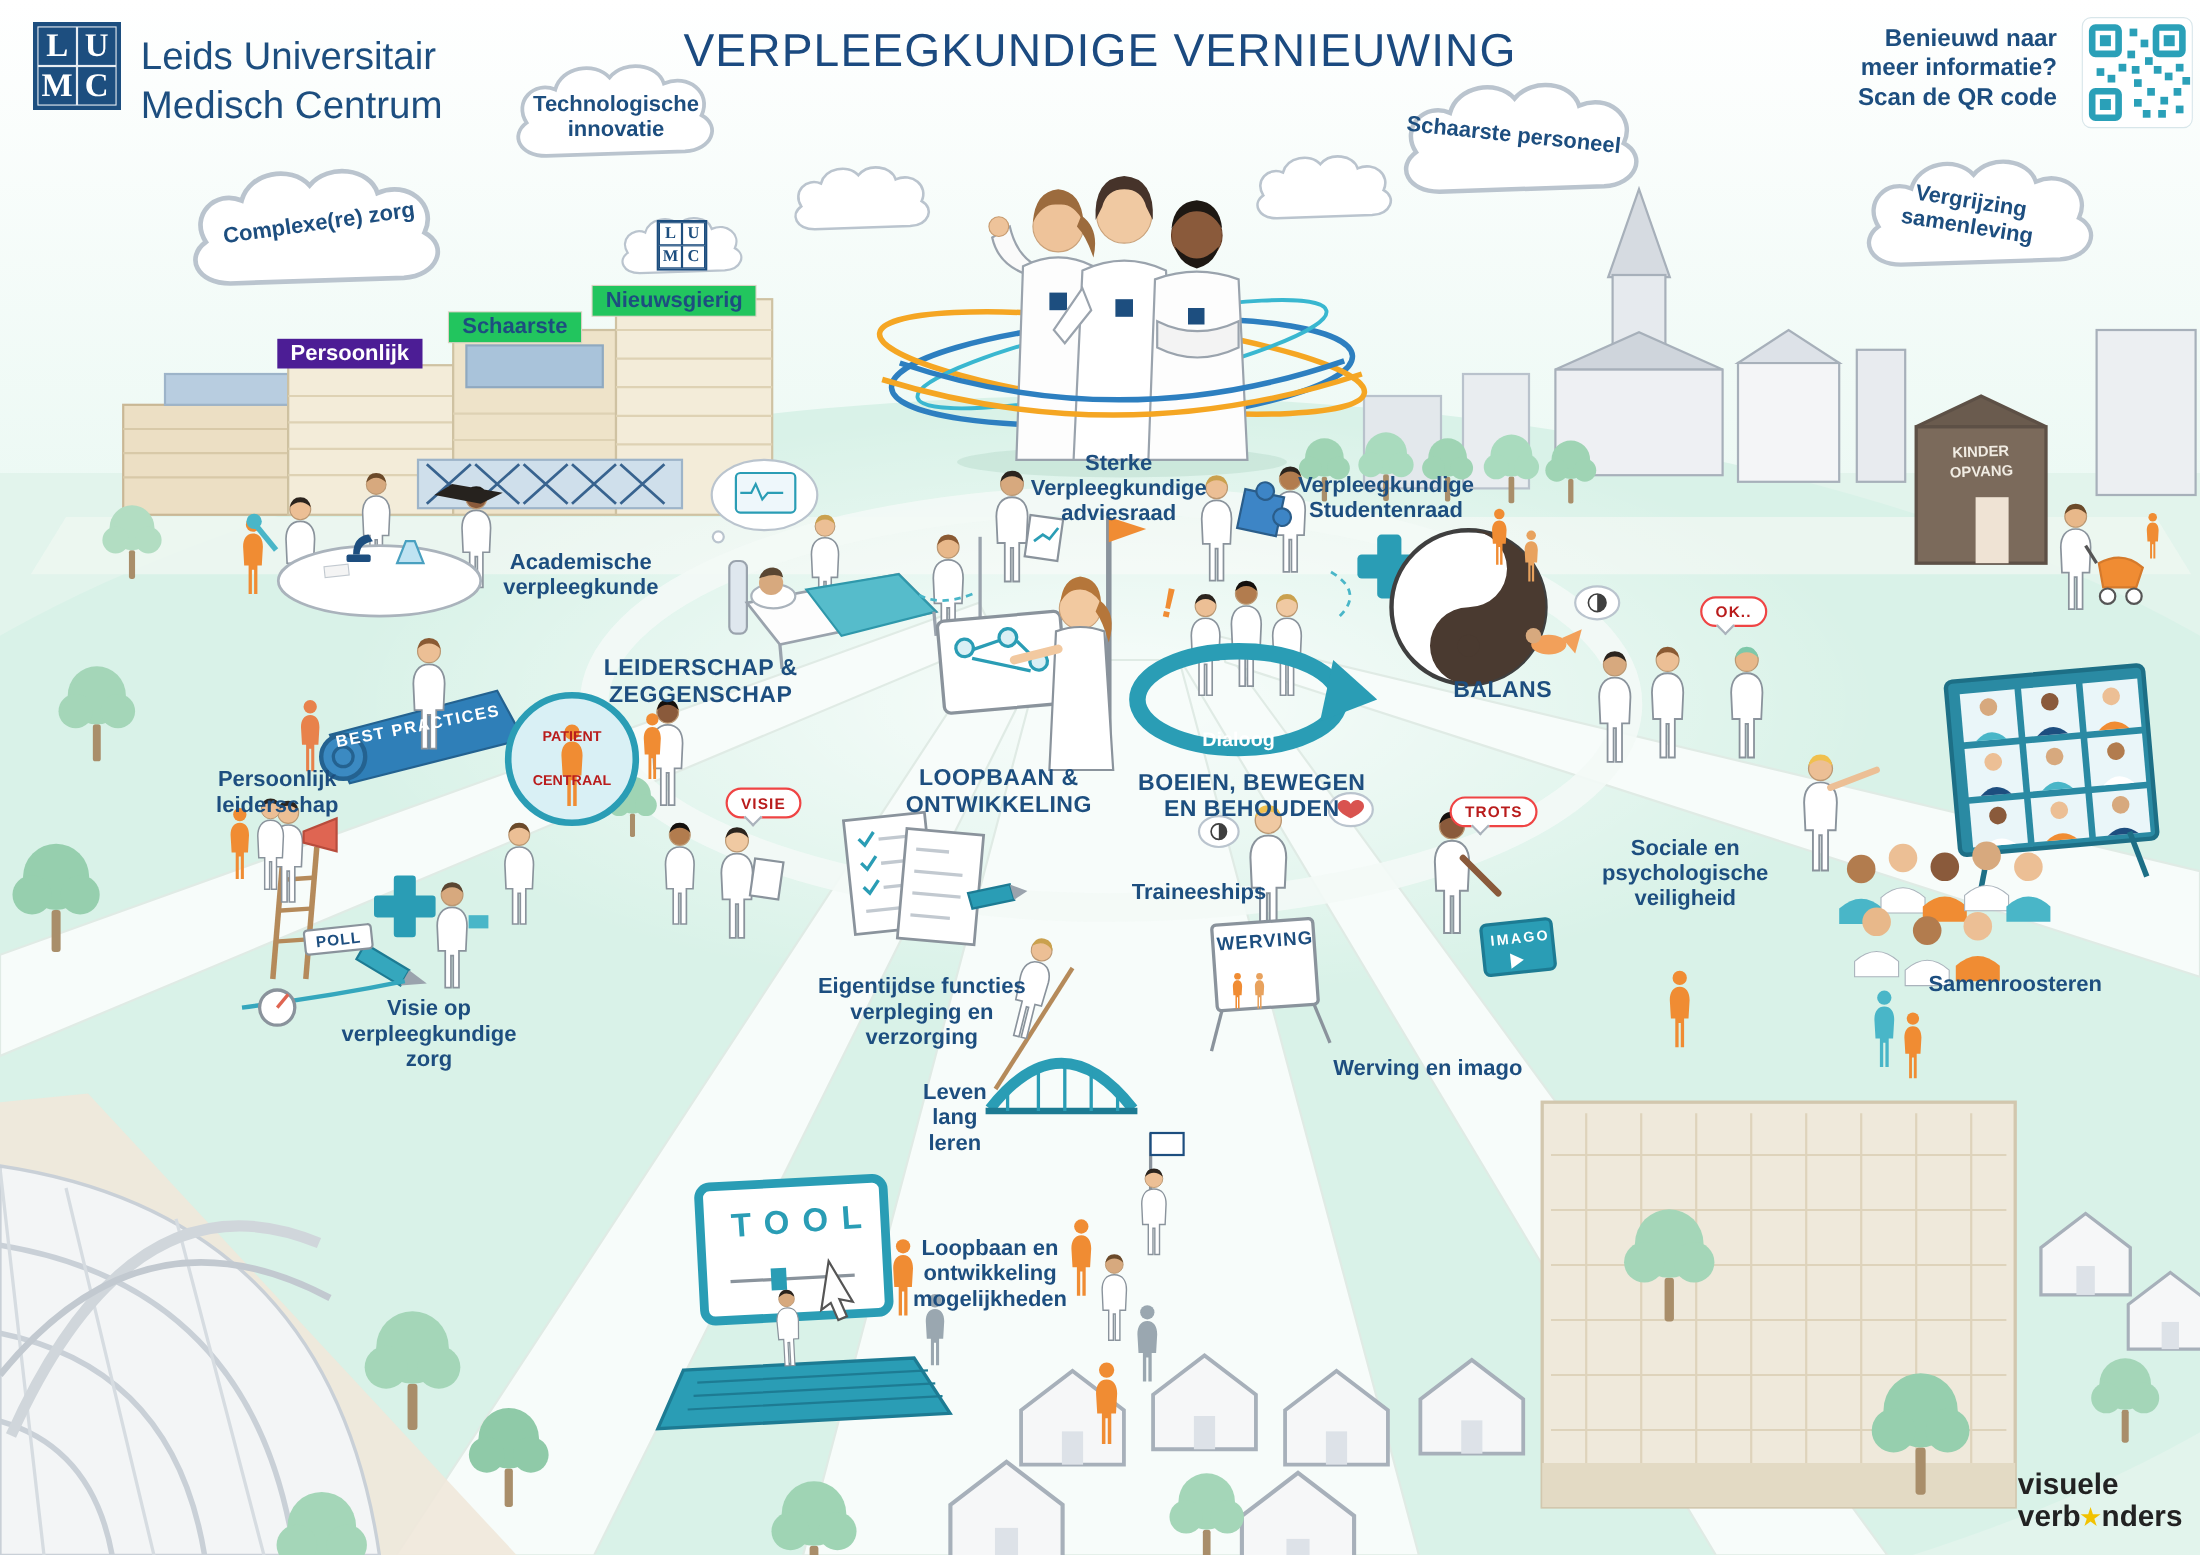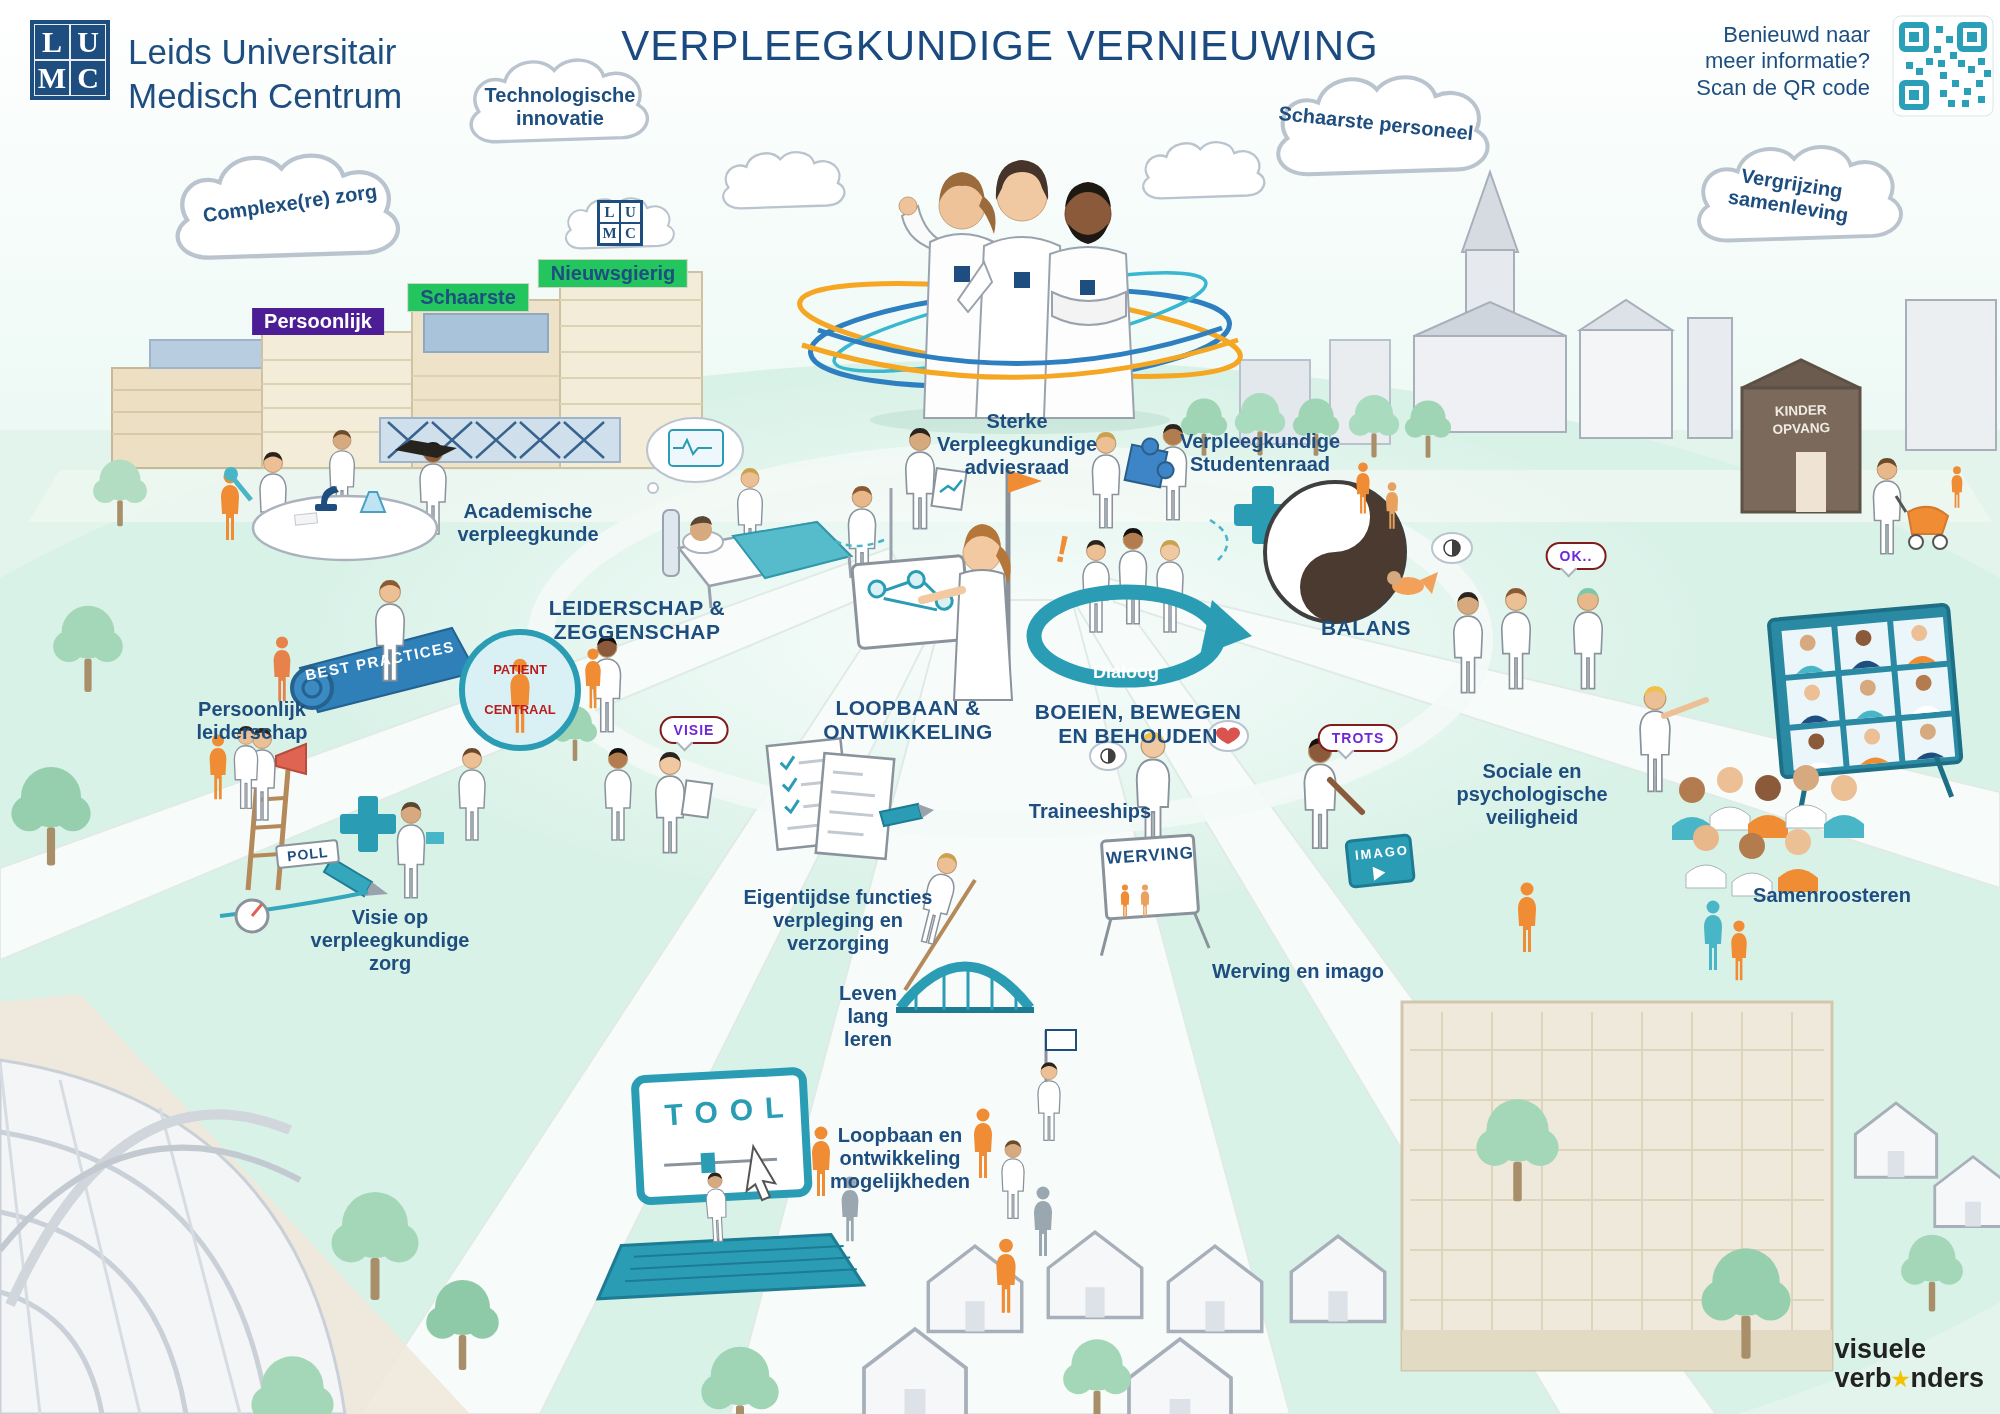--- a/index.html
+++ b/index.html
@@ -4,30 +4,30 @@
 <style>
 *{margin:0;padding:0;box-sizing:border-box}
 html,body{width:2000px;height:1414px}
 body{position:relative;overflow:hidden;background:#fff;font-family:"Liberation Sans",sans-serif;color:#1d4e7f}
 #scene{position:absolute;left:0;top:0;width:2000px;height:1414px}
 .lbl{position:absolute;transform:translateX(-50%);text-align:center;color:#1d4e7f;font-weight:bold;font-size:20px;line-height:1.15}
 .theme{font-size:21px;text-transform:uppercase;letter-spacing:.4px}
 .banner{position:absolute;transform:translateX(-50%);font-weight:bold;font-size:20px;padding:2px 12px;white-space:nowrap}
 .banner.navy{background:#4c1d95;color:#fff}
 .banner.white{background:#22c55e;color:#1d4e7f;box-shadow:0 0 0 1px #d8d2c2}
-.bubble{position:absolute;transform:translateX(-50%);background:#fff;border:2px solid #7f1d1d;border-radius:16px;padding:4px 12px;font-weight:bold;font-size:14px;color:#6d28d9;text-transform:uppercase;letter-spacing:1px;white-space:nowrap}
+.bubble{position:absolute;transform:translateX(-50%);background:#fff;border:2px solid #ef4444;border-radius:16px;padding:4px 12px;font-weight:bold;font-size:14px;color:#b91c1c;text-transform:uppercase;letter-spacing:1px;white-space:nowrap}
 .bubble:after{content:"";position:absolute;left:26%;bottom:-7px;width:10px;height:10px;background:#fff;border-right:2px solid #aab3bc;border-bottom:2px solid #aab3bc;transform:rotate(45deg)}
 .card{position:absolute;background:#fff;border:2px solid #8a939c;border-radius:4px;padding:2px 9px;font-weight:bold;font-size:14px;color:#1d4e7f;text-transform:uppercase;letter-spacing:1px}
 .lumc{position:absolute;left:30px;top:20px;width:80px;height:80px;background:#1d4e7f;border:4px solid #1d4e7f;display:grid;grid-template-columns:1fr 1fr;grid-template-rows:1fr 1fr}
 .lumc span{display:flex;align-items:center;justify-content:center;color:#fff;font-family:"Liberation Serif",serif;font-size:30px;font-weight:bold;border:1px solid rgba(255,255,255,.9)}
 .lumc-mini{position:absolute;left:620px;top:200px;width:46px;height:46px;transform:translateX(-50%);background:#fff;display:grid;grid-template-columns:1fr 1fr;grid-template-rows:1fr 1fr;border:2px solid #1d4e7f}
 .lumc-mini span{display:flex;align-items:center;justify-content:center;color:#1d4e7f;font-family:"Liberation Serif",serif;font-size:15px;font-weight:bold;border:1px solid #1d4e7f}
 .orgname{position:absolute;left:128px;top:30px;font-size:35px;line-height:1.25;color:#1d4e7f}
 .title{position:absolute;left:50%;top:22px;transform:translateX(-50%);font-size:42px;font-weight:normal;letter-spacing:1px;color:#1b4a80;text-transform:uppercase;white-space:nowrap}
-.qrnote{position:absolute;left:1650px;top:22px;width:220px;text-align:right;font-size:22px;font-weight:normal;line-height:1.2;color:#1d4e7f}
+.qrnote{position:absolute;left:1650px;top:22px;width:220px;text-align:right;font-size:22px;font-weight:bold;line-height:1.2;color:#1d4e7f}
 .credit{position:absolute;right:16px;bottom:22px;font-size:27px;font-weight:bold;color:#222;line-height:1.05}
 .credit .star{display:inline-block;width:19px;height:18px;vertical-align:-1px}
 .excl{position:absolute;font-size:38px;font-weight:bold;color:#f08c33}
 .cloudlbl{font-size:20px}
 </style>
 </head>
 <body>
 
 <svg id="scene" viewBox="0 0 2000 1414">
   <defs>

